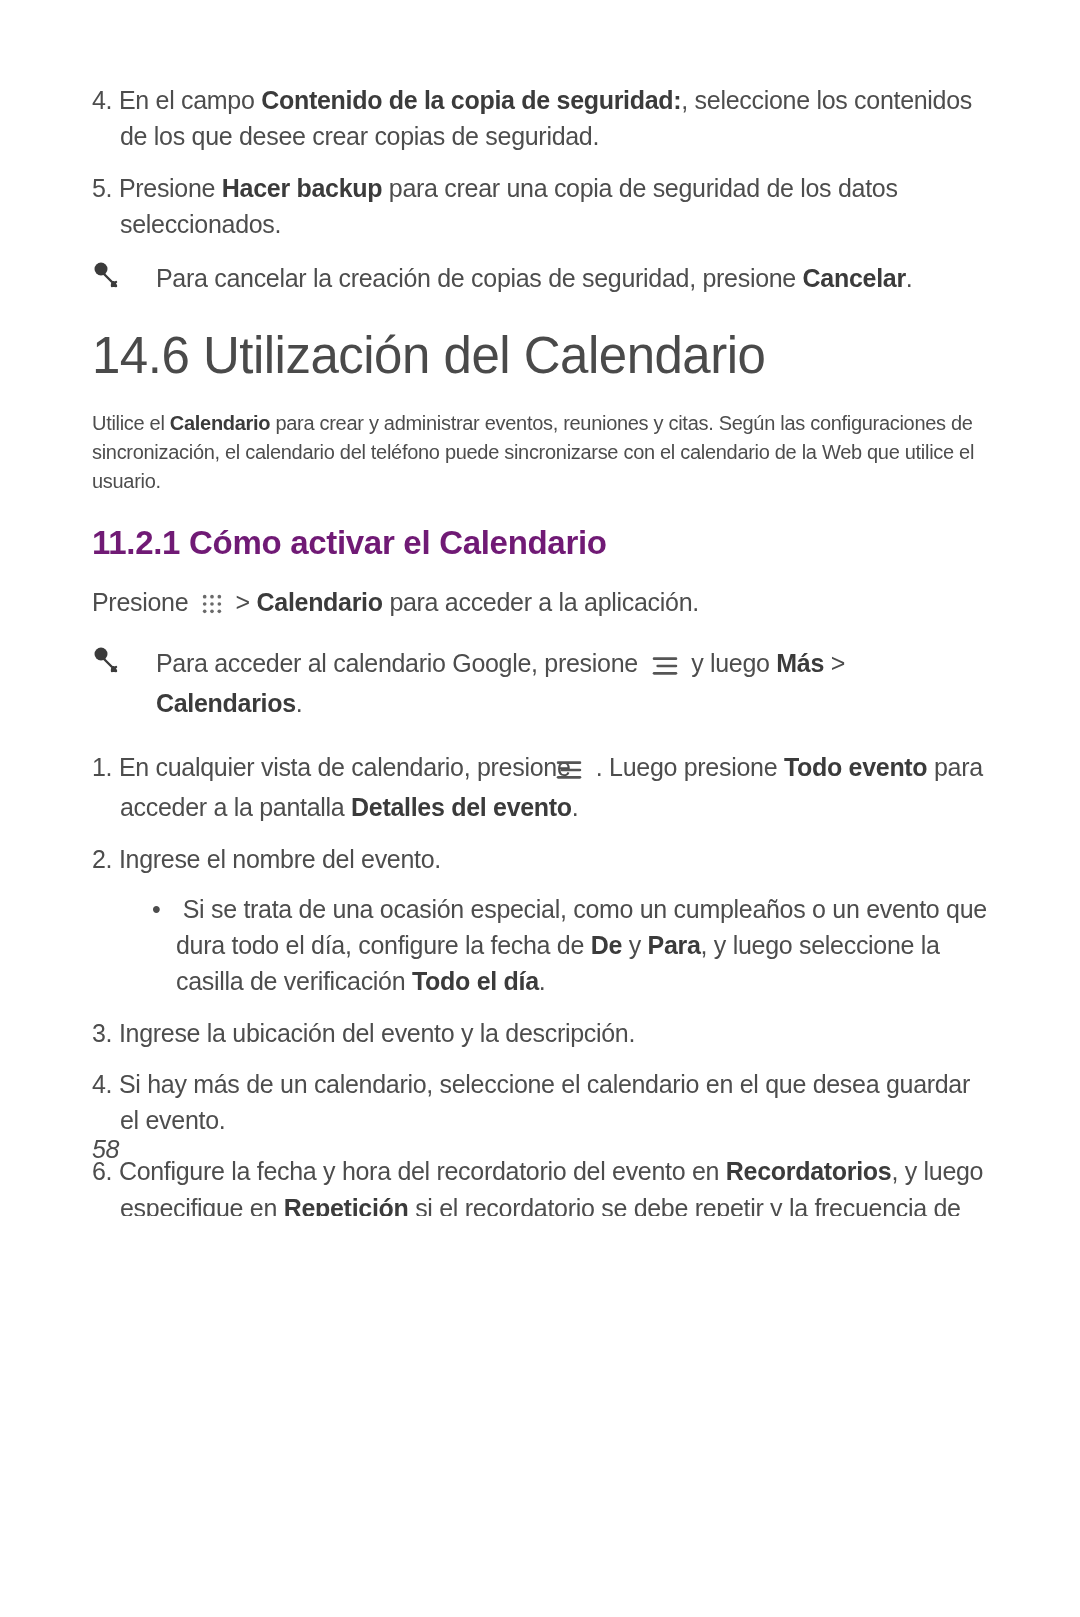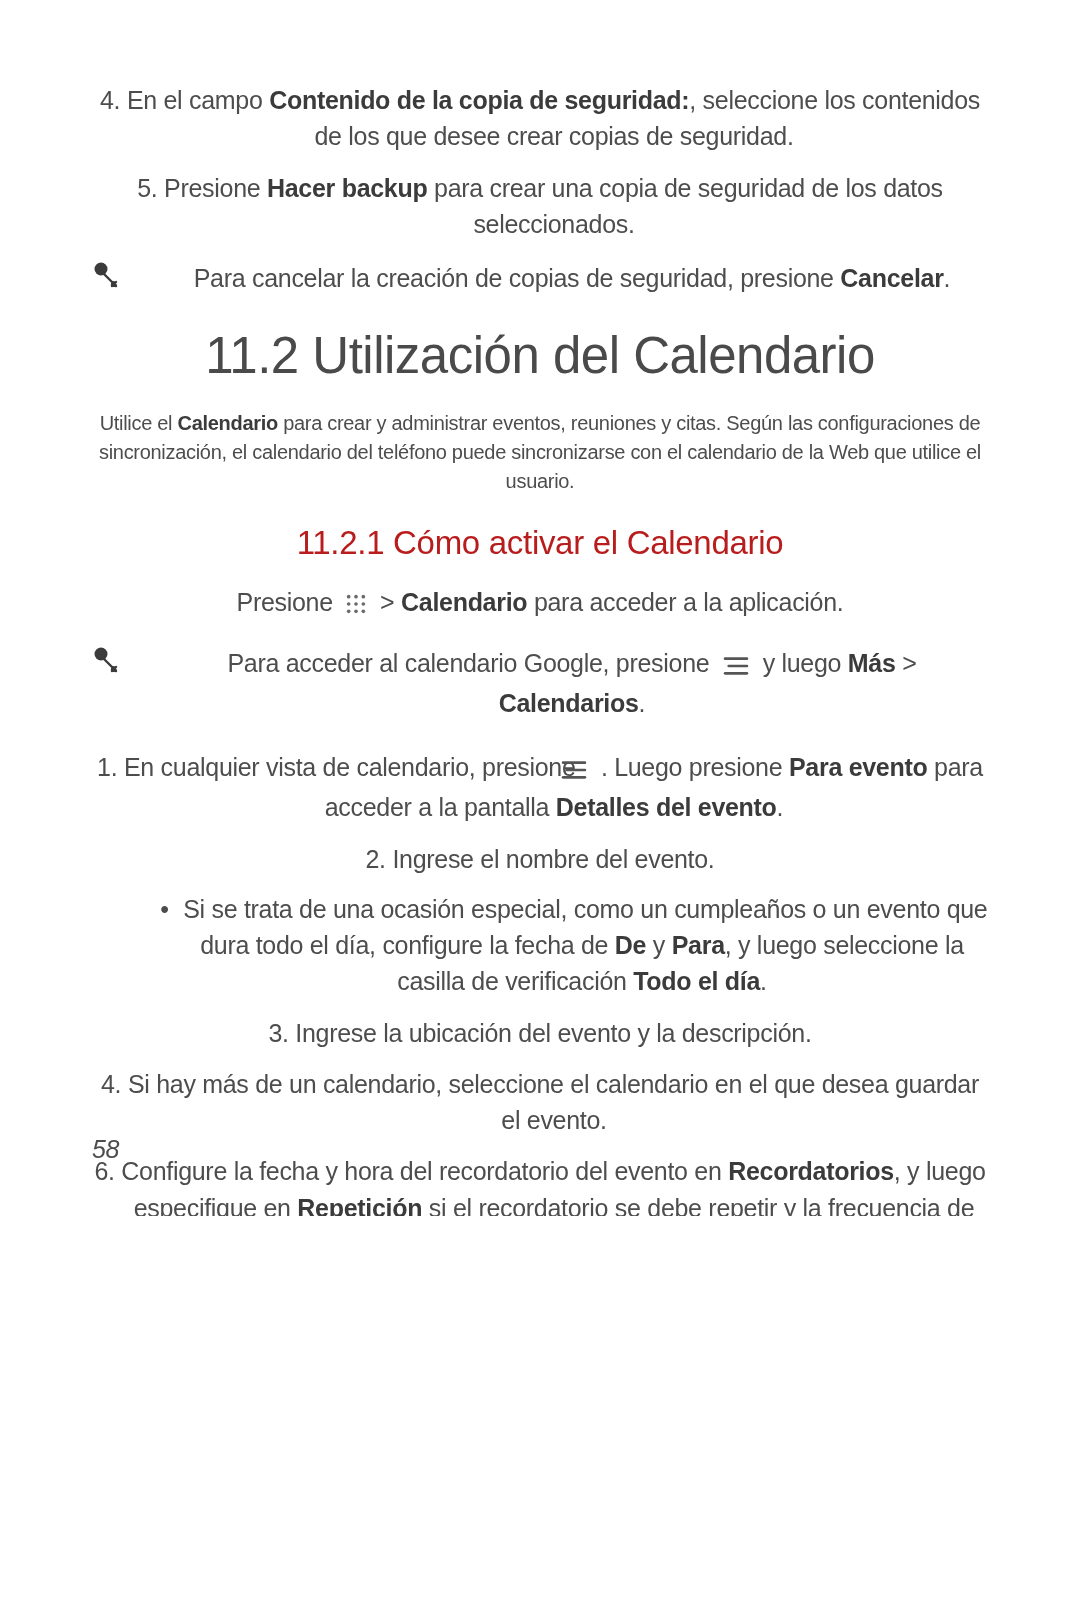--- a/index.html
+++ b/index.html
@@ -10,21 +10,20 @@
   }
   .page {
     box-sizing: border-box;
     width: 1080px;
     height: 1216px;
     padding: 82px 92px 40px 92px;
     color: #4d4d4d;
     font-family: Arial, Helvetica, sans-serif;
     letter-spacing: -0.3px;
     position: relative;
-    text-align: center;
   }
   ol.top-list {
     list-style: none;
     padding: 0;
     margin: 0 0 18px 0;
   }
   ol.top-list > li {
     font-size: 25px;
     line-height: 1.45;
     margin-bottom: 15px;
@@ -55,22 +54,22 @@
     font-size: 51px;
     margin: 30px 0 24px 0;
     letter-spacing: -0.5px;
   }
   p.body {
     font-size: 20px;
     line-height: 1.45;
     margin: 0 0 28px 0;
   }
   h2.subsection {
-    font-weight: 400;
-    color: #b91c1c;
+    font-weight: 700;
+    color: #701a75;
     font-size: 33px;
     margin: 18px 0 22px 0;
     letter-spacing: -0.3px;
   }
   .inline-icon {
     display: inline-block;
     vertical-align: -4px;
     margin: 0 6px;
   }
   .inline-line {
@@ -140,21 +139,21 @@
       <svg viewBox="0 0 28 28" width="28" height="28">
         <circle cx="9" cy="7" r="6.5" fill="#3b3b3b"></circle>
         <path d="M12 12 C16 16 20 20 24 24 M20 24 C20 20 22 18 24 24 M24 24 C20 24 19 22 24 20" stroke="#3b3b3b" stroke-width="2.4" fill="none" stroke-linecap="round"></path>
       </svg>
     </span>
     <div class="note-text">
       <span>Para cancelar la creación de copias de seguridad, presione </span><b>Cancelar</b><span>.</span>
     </div>
   </div>
 
-  <h1 class="section-title">11.2  Utilización del Calendario</h1>
+  <h1 class="section-title">14.6  Utilización del Calendario</h1>
 
   <p class="body">
     <span>Utilice el </span><b>Calendario</b><span> para crear y administrar eventos, reuniones y citas. Según las configuraciones de sincronización, el calendario del teléfono puede sincronizarse con el calendario de la Web que utilice el usuario.</span>
   </p>
 
   <h2 class="subsection">11.2.1  Cómo activar el Calendario</h2>
 
   <p class="inline-line">
     <span>Presione </span>
     <span class="inline-icon">
@@ -204,21 +203,21 @@
       <span>En cualquier vista de calendario, presione </span>
       <span class="inline-icon">
         <svg viewBox="0 0 28 22" width="28" height="20">
           <g stroke="#555" stroke-width="3" stroke-linecap="round">
             <line x1="2" y1="3" x2="26" y2="3"></line>
             <line x1="6" y1="11" x2="26" y2="11"></line>
             <line x1="2" y1="19" x2="26" y2="19"></line>
           </g>
         </svg>
       </span>
-      <span>. Luego presione </span><b>Para evento</b><span> para acceder a la pantalla </span><b>Detalles del evento</b><span>.</span>
+      <span>. Luego presione </span><b>Todo evento</b><span> para acceder a la pantalla </span><b>Detalles del evento</b><span>.</span>
     </li>
 
     <li>
       <span>2.</span>
       <span>Ingrese el nombre del evento.</span>
       <ul class="sub-bullets">
         <li>
           <span>Si se trata de una ocasión especial, como un cumpleaños o un evento que dura todo el día, configure la fecha de </span><b>De</b><span> y </span><b>Para</b><span>, y luego seleccione la casilla de verificación </span><b>Todo el día</b><span>.</span>
         </li>
       </ul>

